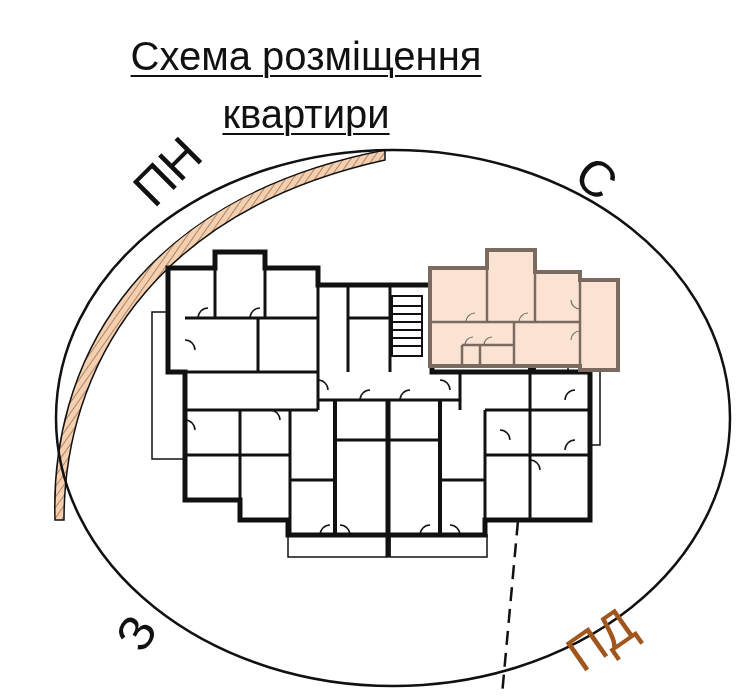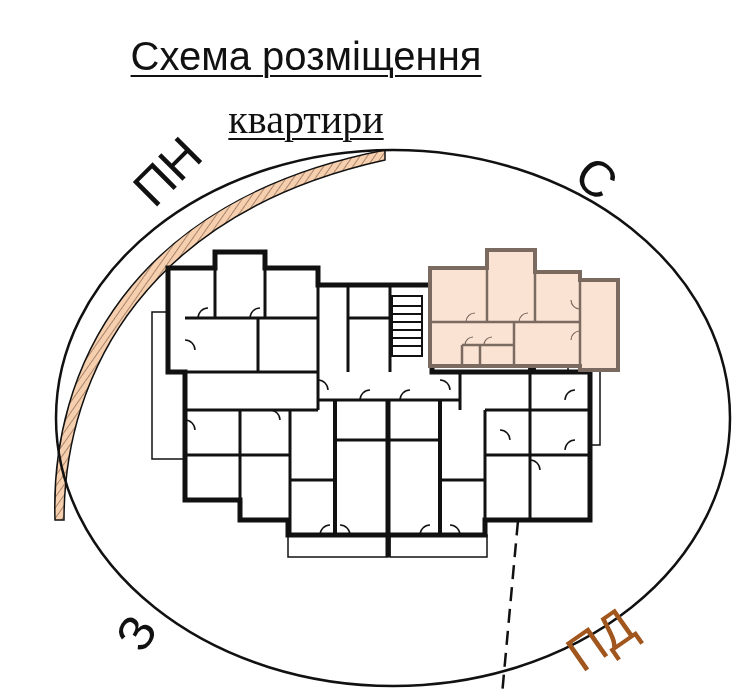--- a/index.html
+++ b/index.html
@@ -2,21 +2,21 @@
 <html><head>
 <meta charset="utf-8">
 <style>
   html, body { margin: 0; padding: 0; background: #ffffff; }
   body { width: 756px; height: 699px; position: relative; overflow: hidden;
          font-family: "Liberation Sans", sans-serif; }
   .title { position: absolute; left: 0; width: 612px; text-align: center;
            font-size: 40px; color: #111; text-decoration: underline;
            text-decoration-thickness: 2px; text-underline-offset: 5px; line-height: 1; }
   .t1 { top: 36px; }
-  .t2 { top: 100px; font-family: Liberation Serif, serif; }
+  .t2 { top: 94px; }
   svg.scene { position: absolute; left: 0; top: 0; }
   .dir { font-family: "Liberation Sans", sans-serif; font-size: 50px; }
 </style>
 </head>
 <body>
 
 <div class="title t1">Схема розміщення</div>
 <div class="title t2">квартири</div>
 
 <svg class="scene" width="756" height="699" viewBox="0 0 756 699" xmlns="http://www.w3.org/2000/svg">

